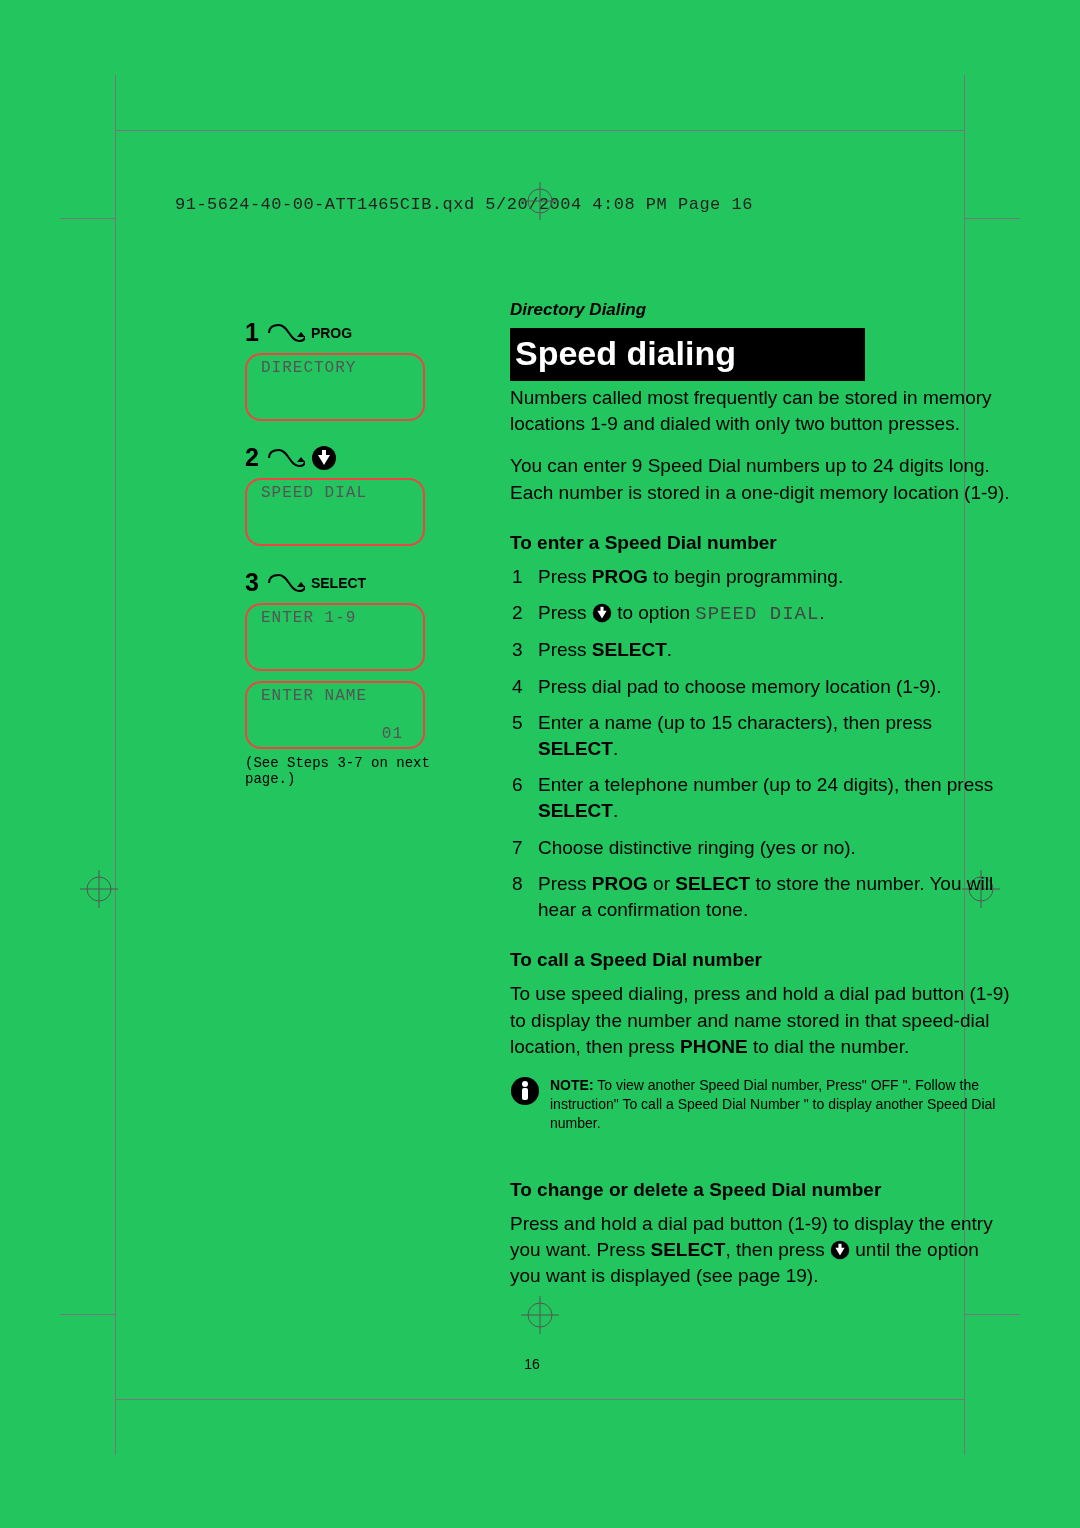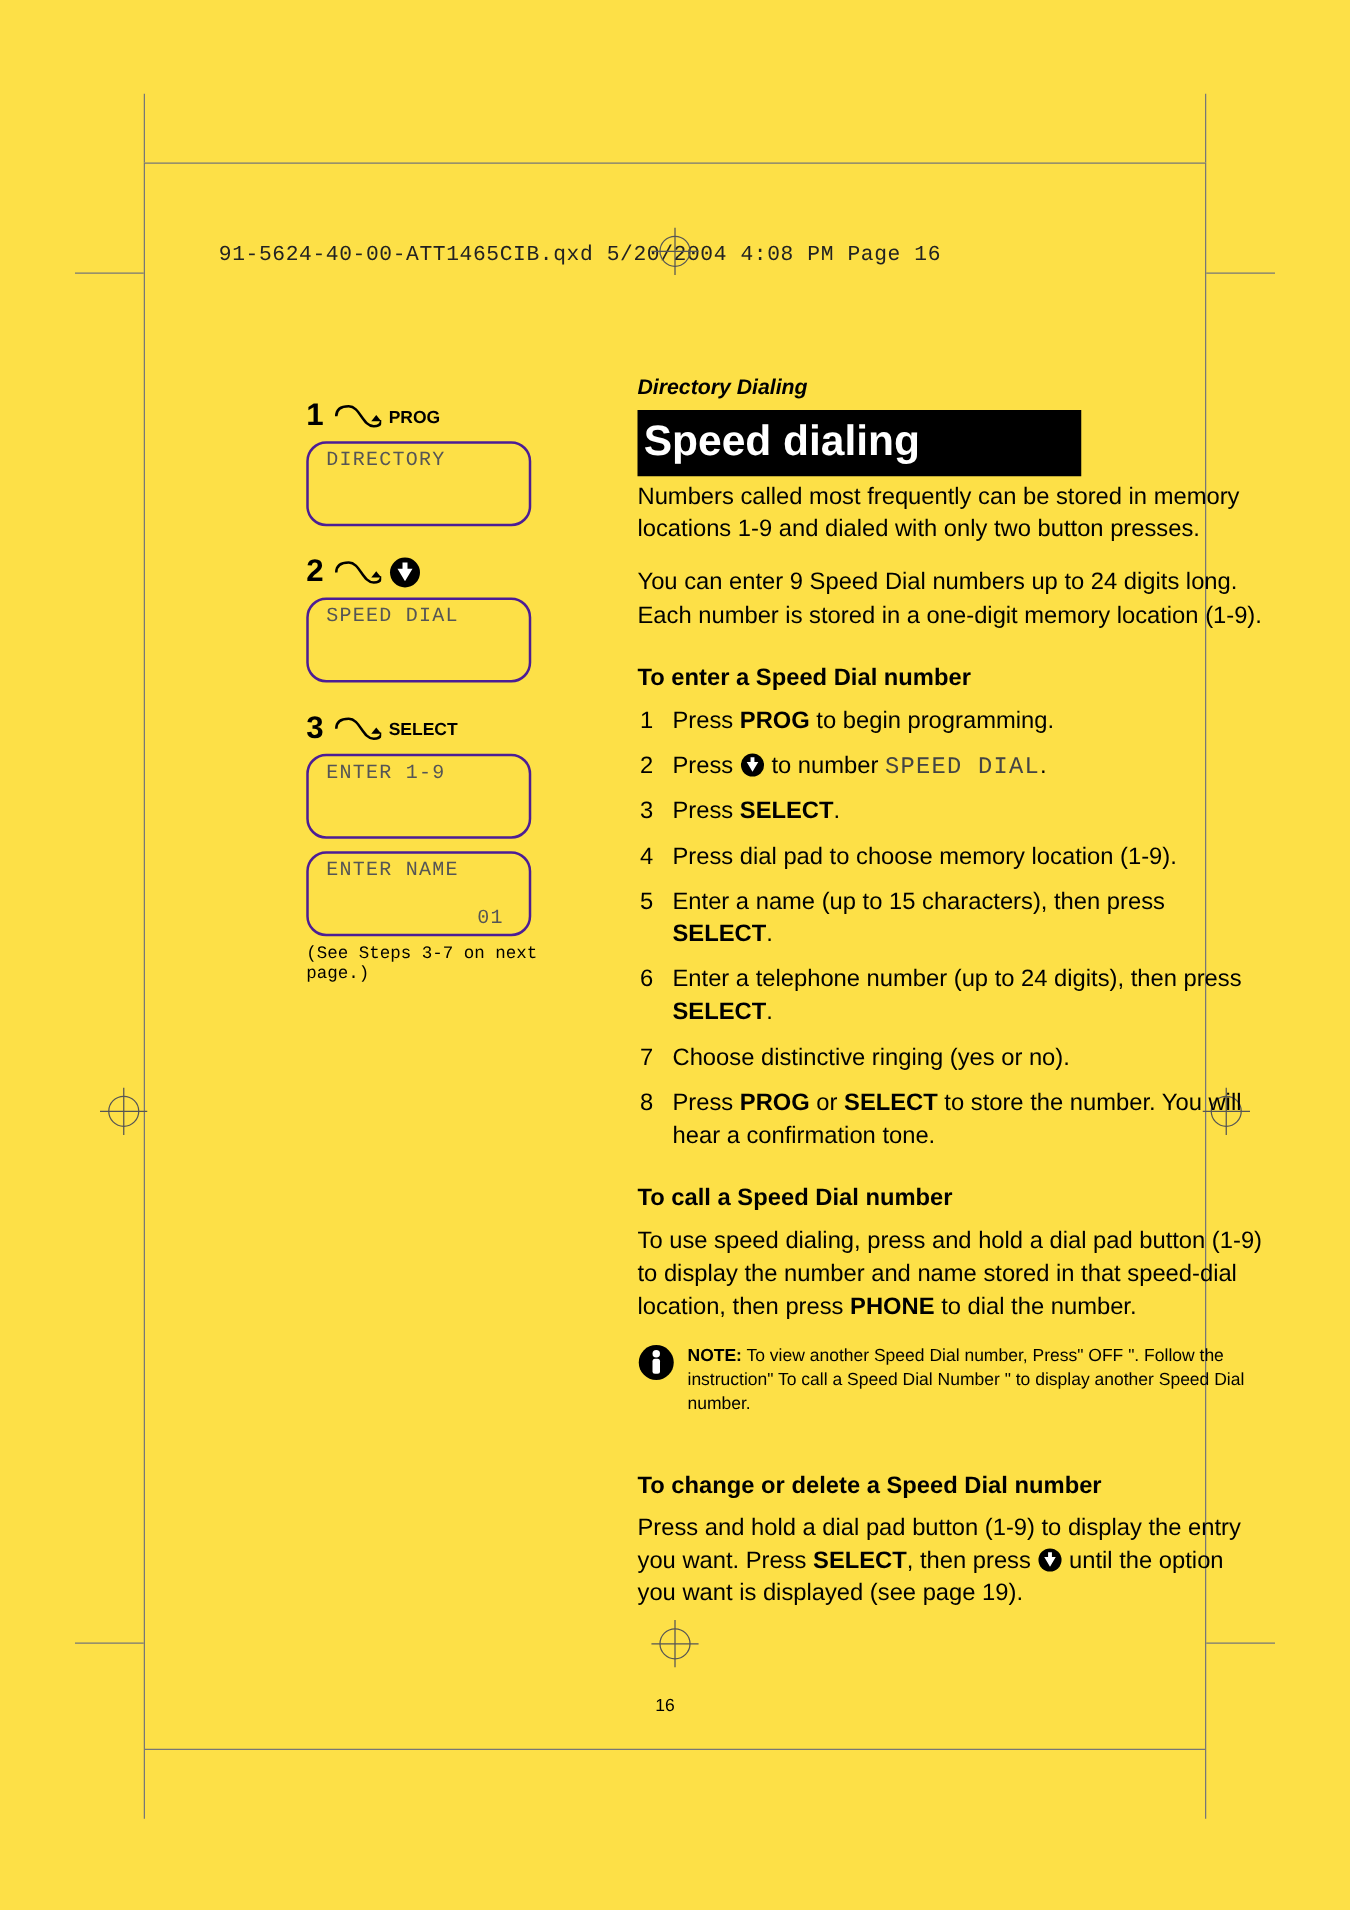--- a/index.html
+++ b/index.html
@@ -5,21 +5,21 @@
   body {
     margin: 0;
     background: #999;
     font-family: "Gill Sans", "Gill Sans MT", "Trebuchet MS", sans-serif;
     display: flex;
     justify-content: center;
   }
   .page {
     width: 1080px;
     height: 1528px;
-    background: #fde047;
+    background: #22c55e;
     position: relative;
     box-sizing: border-box;
   }
   .content-frame {
     position: absolute;
     left: 115px;
     top: 130px;
     width: 850px;
     height: 1270px;
     border: 1px solid #777;
@@ -162,21 +162,21 @@
     font-size: 25px;
     font-weight: bold;
   }
   .lbl-small {
     font-size: 14px;
     font-weight: bold;
   }
   .lcd-window {
     width: 180px;
     height: 68px;
-    border: 2px solid #4c1d95;
+    border: 2px solid #ef4444;
     border-radius: 16px;
     padding: 4px 10px 4px 14px;
     box-sizing: border-box;
     font-family: "Courier New", monospace;
     letter-spacing: 1px;
     color: #555;
     font-size: 16px;
     position: relative;
   }
   .lcd-window .line2 {
@@ -304,21 +304,21 @@
     <ol class="steps">
       <li>
         <span>Press </span><span class="bold">PROG</span><span> to begin programming.</span>
       </li>
       <li>
         <span>Press </span>
         <svg class="svg-icon" width="20" height="20" viewBox="0 0 26 26" style="vertical-align:-4px">
           <circle cx="13" cy="13" r="12" fill="#000"></circle>
           <polygon points="13,20 7,10 11,10 11,5 15,5 15,10 19,10" fill="#fff"></polygon>
         </svg>
-        <span> to number </span><span class="lcd-inline">SPEED DIAL</span><span>.</span>
+        <span> to option </span><span class="lcd-inline">SPEED DIAL</span><span>.</span>
       </li>
       <li>
         <span>Press </span><span class="bold">SELECT</span><span>.</span>
       </li>
       <li>Press dial pad to choose memory location (1-9).</li>
       <li>
         <span>Enter a name (up to 15 characters), then press </span><span class="bold">SELECT</span><span>.</span>
       </li>
       <li>
         <span>Enter a telephone number (up to 24 digits), then press </span><span class="bold">SELECT</span><span>.</span>

